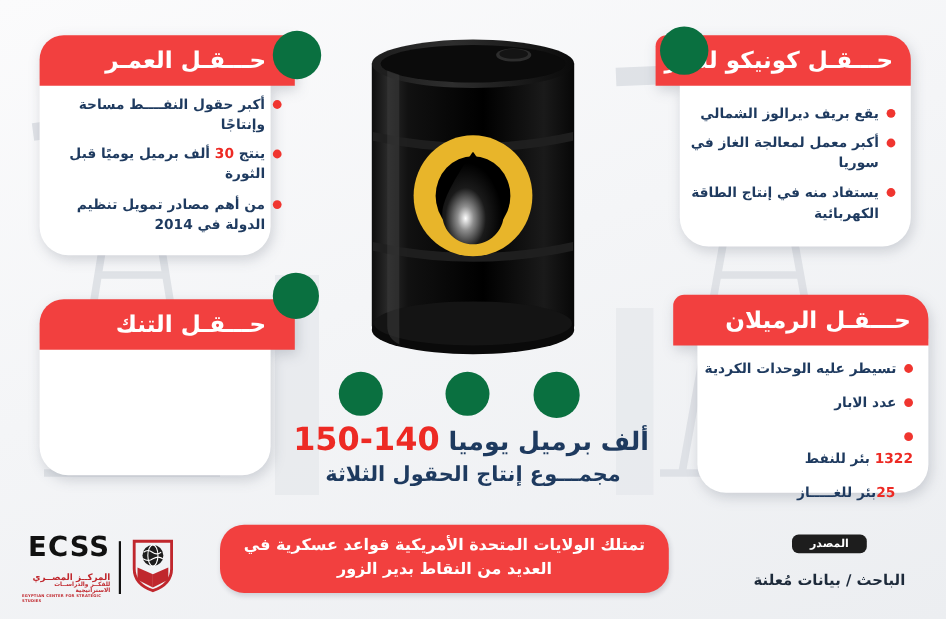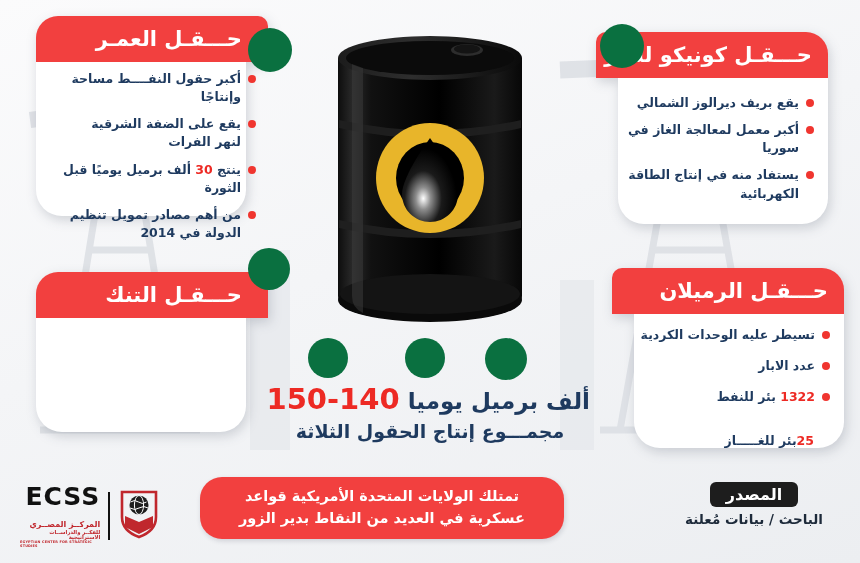--- a/index.html
+++ b/index.html
@@ -86,24 +86,24 @@
     display:flex; align-items:center; justify-content:center;
     color:#fff; font-weight:700; font-size:14.5px; line-height:1.5;
     text-align:center; direction:rtl; padding:6px 18px;
     box-shadow:1px 2px 5px rgba(30,40,60,.16);
   }
 
   
   .src-wrap { position:absolute; text-align:center; direction:rtl; }
   .src-tag {
     display:inline-block; background:#1d1d1d; color:#fff;
-    font-size:16px; font-weight:700; border-radius:6px;
+    font-size:10px; font-weight:700; border-radius:6px;
     padding:3px 16px;
   }
-  .src-val { margin-top:4px; font-size:13.5px; font-weight:700; color:#1d2a3a; }
+  .src-val { margin-top:17px; font-size:13.5px; font-weight:700; color:#1d2a3a; }
 
   
   .logo { position:absolute; display:flex; align-items:center; gap:5px; }
   .logo .shield { flex:0 0 auto; }
   .logo .words { line-height:1; }
   .logo .ecss {
     font-family:"DejaVu Sans","Liberation Sans",sans-serif;
     font-weight:700; font-size:25px; color:#111; letter-spacing:1px;
   }
   .logo .ar1 { font-size:8px; font-weight:700; color:#c0272d; direction:rtl; margin-top:12px;}
@@ -132,35 +132,31 @@
         <path d="M600 430 L780 430"></path>
         <path d="M560 70 L805 60" stroke-width="17"></path>
       </g>
       <g fill="#e6e8ec" opacity="0.8">
         <rect x="250" y="250" width="40" height="200"></rect>
         <rect x="560" y="280" width="34" height="170"></rect>
       </g>
     </svg>
   </div>
 
-  <div class="card card-left" style="left:36px; top:16px; width:232px; height:200px;">
+  <div class="card card-left" style="left:36px; top:32px; width:232px; height:200px;">
     <div class="shadowwrap">
       <div class="redtail"></div>
       <div class="whitebody"></div>
       <div class="redplate"></div>
     </div>
     <div class="card-title">حـــقـل العمـر</div>
     <div class="bullets" style="top:50px;">
       <div class="bullet">
         <span class="dot"></span>
         <span class="btxt">أكبر حقول النفــــط مساحة وإنتاجًا</span>
-      </div>
-      <div class="bullet">
-        <span class="dot"></span>
-        <span class="btxt">يقع على الضفة الشرقية لنهر الفرات</span>
       </div>
       <div class="bullet">
         <span class="dot"></span>
         <span class="btxt"><span>ينتج </span><span class="hl">30</span><span> ألف برميل يوميًا قبل الثورة</span></span>
       </div>
       <div class="bullet">
         <span class="dot"></span>
         <span class="btxt">من أهم مصادر تمويل تنظيم الدولة في 2014</span>
       </div>
     </div>
@@ -207,21 +203,21 @@
     <div class="card-title">حـــقـل الرميلان</div>
     <div class="bullets" style="top:54px;">
       <div class="bullet" style="margin-bottom:13px;">
         <span class="dot"></span>
         <span class="btxt">تسيطر عليه الوحدات الكردية</span>
       </div>
       <div class="bullet" style="margin-bottom:13px;">
         <span class="dot"></span>
         <span class="btxt">عدد الابار</span>
       </div>
-      <div class="bullet" style="margin-bottom:26px;">
+      <div class="bullet" style="margin-bottom:13px;flex-direction:column;">
         <span class="dot"></span>
         <span class="btxt"><span class="hl">1322</span><span> بئر للنفط</span></span>
       </div>
       <div class="bullet" style="padding-right:16px;">
         <span class="btxt"><span class="hl">25</span><span>بئر للغـــــاز</span></span>
       </div>
     </div>
   </div>
 
   <div class="gdot" style="left:248px; top:28px;  width:44px; height:44px;"></div>
@@ -279,21 +275,21 @@
   </div>
 
   <div class="summary" style="left:270px; top:382px; width:320px;">
     <div class="sum-line1">
       <span>ألف برميل يوميا</span>
       <span class="num">140-150</span>
     </div>
     <div class="sum-line2">مجمـــوع إنتاج الحقول الثلاثة</div>
   </div>
 
-  <div class="banner" style="left:200px; top:477px; width:364px; height:62px;">
+  <div class="banner" style="left:200px; top:477px; width:408px; height:62px;">
     <span>تمتلك الولايات المتحدة الأمريكية قواعد عسكرية في العديد من النقاط بدير الزور</span>
   </div>
 
   <div class="src-wrap" style="left:664px; top:482px; width:180px;">
     <span class="src-tag">المصدر</span>
     <div class="src-val">الباحث / بيانات مُعلنة</div>
   </div>
 
   <div class="logo" style="left:20px; top:490px; width:140px; height:52px;">
     <div class="shield">

